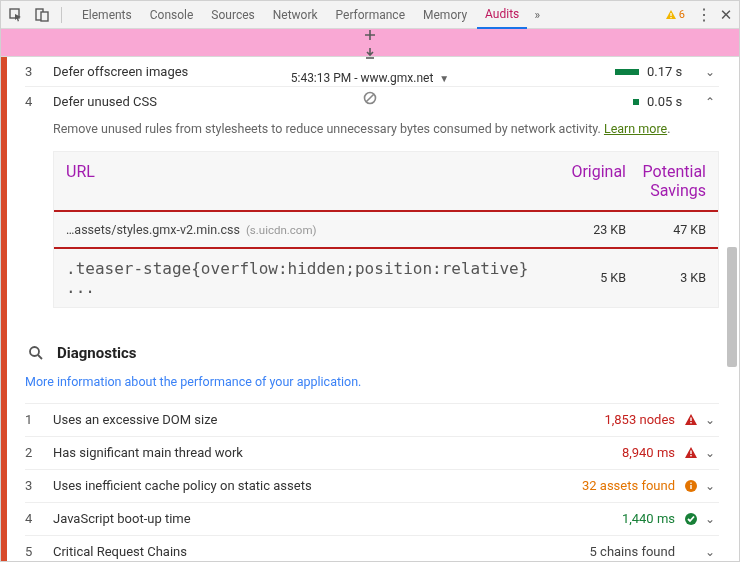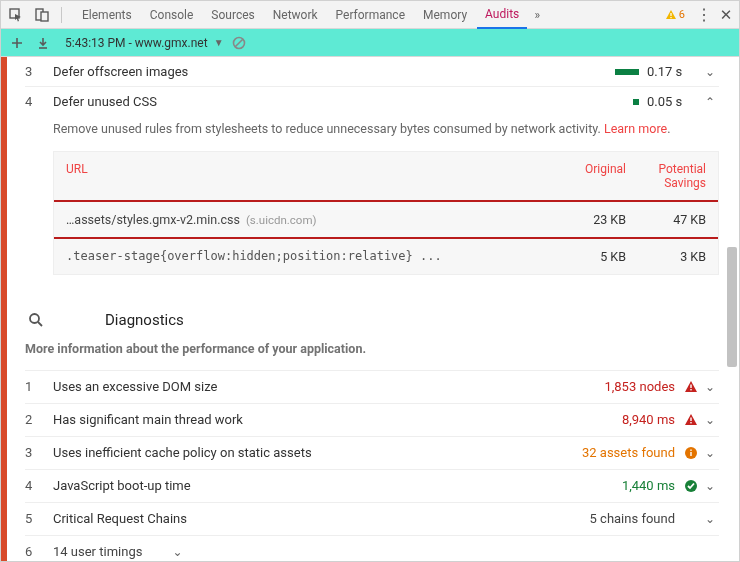--- a/index.html
+++ b/index.html
@@ -9,53 +9,53 @@
 .toolbar .ticon { width:22px; height:22px; display:flex; align-items:center; justify-content:center; color:#5a5a5a; cursor:pointer; }
 .toolbar .sep { width:1px; height:16px; background:#c8c8c8; margin:0 4px; }
 .tabs { display:flex; align-items:center; flex:1; gap:2px; margin-left:4px; font-size:12px; }
 .tab { padding:6px 8px; color:#666; cursor:pointer; }
 .tab.active { color:#be185d; border-bottom:2px solid #1a73e8; }
 .tabs-more { width:16px; text-align:center; color:#666; cursor:pointer; }
 .warn-badge { display:flex; align-items:center; gap:2px; color:#e37400; font-size:11px; padding:0 6px; cursor:pointer;}
 .warn-badge svg { display:block; }
 .toolbar .dots { width:18px; text-align:center; color:#555; cursor:pointer; font-size:16px; }
 .toolbar .close { width:18px; text-align:center; color:#555; cursor:pointer; font-size:15px; }
-.subbar { display:flex; align-items:center; height:28px; border-bottom:1px solid #d8d8d8; background:#5eead4; padding:0 6px; gap:6px; }
+.subbar { display:flex; align-items:center; height:28px; border-bottom:1px solid #d8d8d8; background:#f9a8d4; padding:0 6px; gap:6px;flex-direction:column; }
 .subbar .ticon { width:20px; height:20px; display:flex; align-items:center; justify-content:center; color:#5a5a5a; cursor:pointer; }
 .page-sel { display:flex; align-items:center; gap:6px; color:#333; font-size:12px; cursor:pointer; }
 .page-sel .drop { color:#666; font-size:10px; }
 .subbar .block { width:18px; height:18px; display:flex; align-items:center; justify-content:center; color:#888; }
 .content { position:relative; flex:1; overflow:hidden; }
 .gutter { position:absolute; left:0; top:0; width:6px; height:100%; background:#d84a2a; }
 .scroll { position:absolute; left:6px; right:0; top:0; bottom:0; overflow:hidden; padding:0 20px 0 18px; }
 .opp-row { display:flex; align-items:center; padding:7px 0; border-top:1px solid #eee; font-size:13px; }
 .opp-row.first { border-top:none; }
 .opp-num { width:28px; color:#555; }
 .opp-title { flex:1; color:#333; }
 .opp-bar { width:60px; height:6px; display:flex; justify-content:flex-end; margin-right:8px; }
 .opp-bar span { display:block; height:6px; background:#0b8043; }
 .opp-time { width:50px; text-align:left; color:#333; margin-right:8px; }
 .chev { width:14px; color:#666; cursor:pointer; font-size:12px; }
 .opp-desc { font-size:12.5px; color:#666; padding:4px 0 12px 28px; line-height:1.5; }
-.opp-desc a { color:#ef4444; cursor:pointer; }
+.opp-desc a { color:#4d7c0f; text-decoration:underline; cursor:pointer; }
 .detail-table { margin:0 0 16px 28px; background:#f7f7f7; border:1px solid #eee; }
-.detail-head { display:flex; font-size:12px; color:#ef4444; padding:10px 12px; }
+.detail-head { display:flex; font-size:16px; color:#a21caf; padding:10px 12px; }
 .detail-head .c-url { flex:1; }
 .detail-head .c-orig { width:80px; text-align:right; }
 .detail-head .c-save { width:80px; text-align:right; }
 .detail-row { display:flex; font-size:12.5px; padding:10px 12px; border-top:2px solid #b91c1c; align-items:center; }
 .detail-row .c-url { flex:1; color:#444; }
 .detail-row .c-url .host { color:#999; margin-left:6px; font-size:11.5px; }
 .detail-row .c-orig { width:80px; text-align:right; }
 .detail-row .c-save { width:80px; text-align:right; }
-.detail-row.mono .c-url { font-family: Menlo, Consolas, monospace; font-size:12px; color:#555; }
+.detail-row.mono .c-url { font-family: Menlo, Consolas, monospace; font-size:16px; color:#555; }
 .section-head { display:flex; align-items:center; gap:10px; padding:18px 0 6px 0; }
 .section-head .sicon { width:22px; height:22px; display:flex; align-items:center; justify-content:center; color:#555; }
-.section-head h2 { font-size:15px; font-weight:400; color:#222;margin-left:48px; }
-.section-sub { color:#737373; font-size:12.5px; padding:4px 0 14px 0;font-weight:bold; }
+.section-head h2 { font-size:15px; font-weight:700; color:#222; }
+.section-sub { color:#3b82f6; font-size:12.5px; padding:4px 0 14px 0; }
 .diag-row { display:flex; align-items:center; padding:8px 0; border-top:1px solid #eee; font-size:13px; }
 .diag-row .num { width:28px; color:#555; }
 .diag-row .title { flex:1; color:#333; }
 .diag-row .val { text-align:right; margin-right:8px; }
 .val.red { color:#c5221f; }
 .val.orange { color:#e37400; }
 .val.green { color:#188038; }
 .val.neutral { color:#444; }
 .status-icon { width:16px; height:16px; display:flex; align-items:center; justify-content:center; margin-right:6px; }
 .vscroll { position:absolute; right:2px; top:30px; width:10px; height:480px; background:transparent; }

